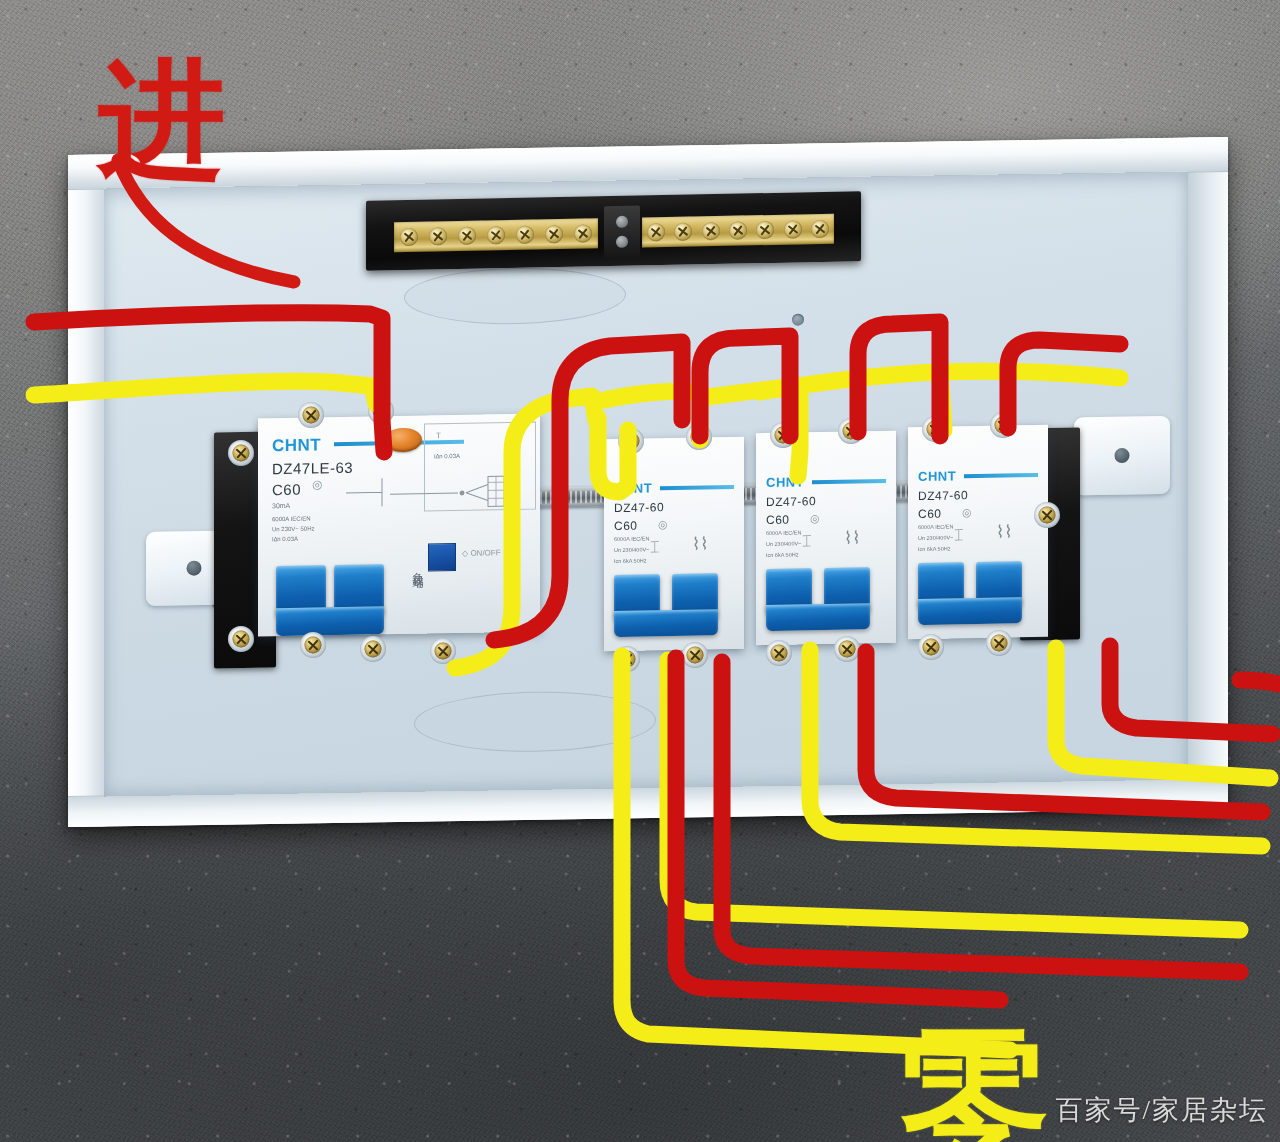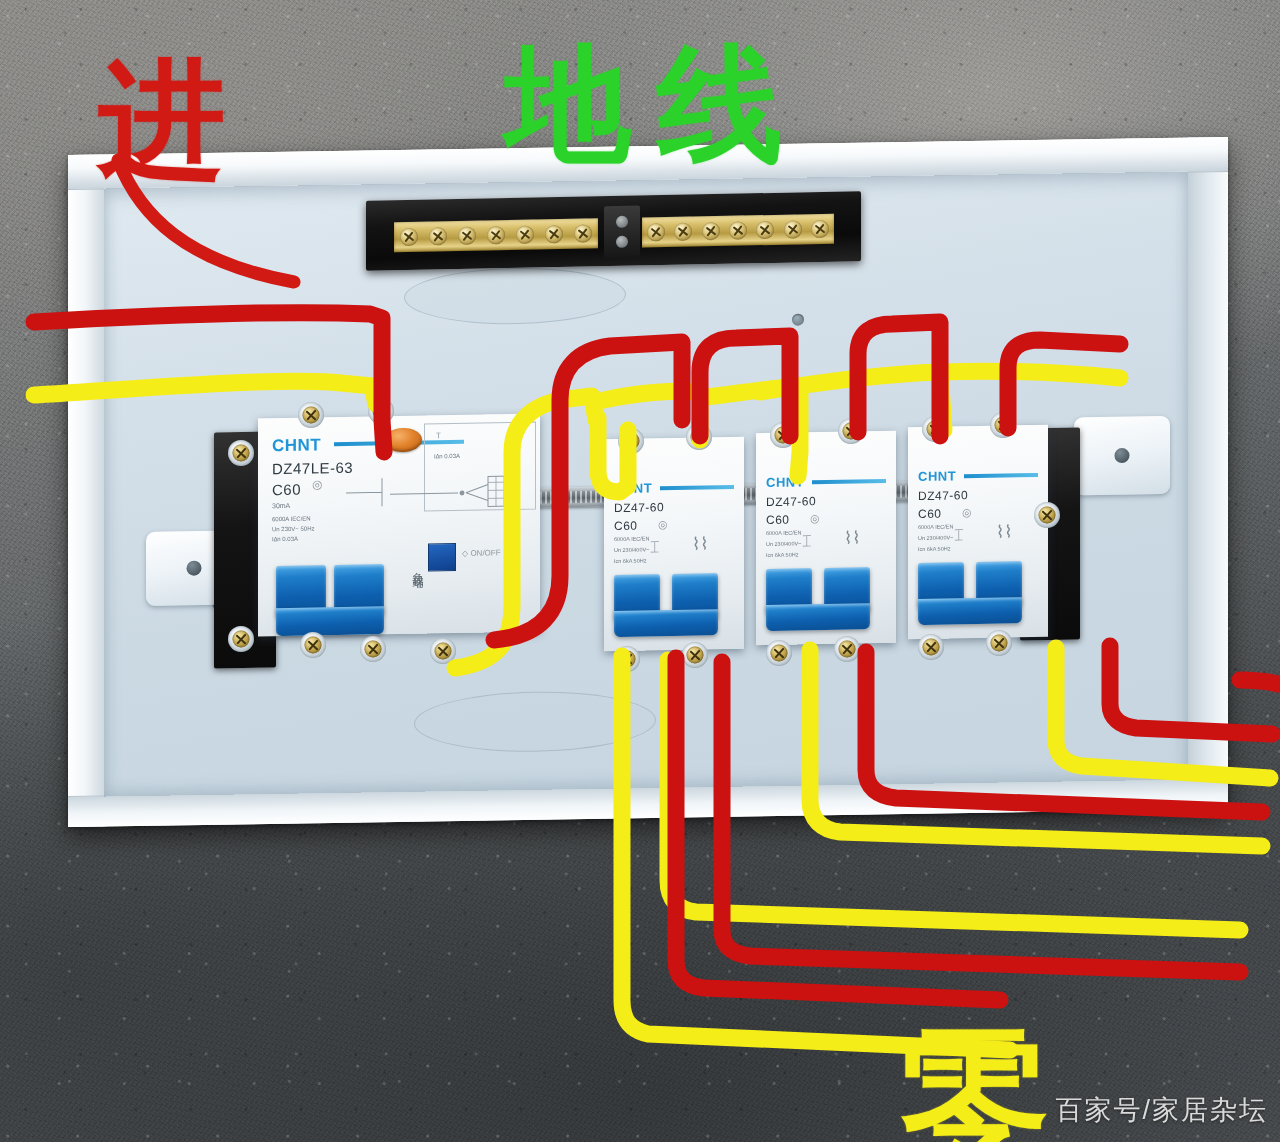--- a/index.html
+++ b/index.html
@@ -241,21 +241,21 @@
   }
   .hand.red{color:#d21a14;text-shadow:0 0 2px rgba(210,26,20,.5);}
   .hand.green{color:#2ad22a;text-shadow:0 0 2px rgba(42,210,42,.55);}
   .hand.yellow{color:#f5ed18;text-shadow:0 0 2px rgba(245,237,24,.5);}
 
   .watermark{
     position:absolute;right:12px;bottom:14px;
     color:rgba(255,255,255,.82);
     font-size:27px;letter-spacing:2px;
     text-shadow:0 1px 3px rgba(0,0,0,.55);
-    font-family:Liberation Sans, sans-serif;
+    font-family:Liberation Serif, serif;
   }
 </style>
 </head>
 <body>
 
 <div id="stage">
 
   <div class="concrete"></div>
   <div class="grain"></div>
   <div class="grain2"></div>
@@ -494,19 +494,18 @@
         <path d="M1240,680 C1258,680 1270,682 1278,684"></path>
       </g>
     </g>
   </svg>
 
   <div class="hand red" style="left:98px;top:56px;font-size:128px;">进</div>
   <svg class="overlay" viewBox="0 0 1280 1142">
     <path d="M118,160 C140,216 186,262 294,282" stroke="#d21a14" stroke-width="13" fill="none" stroke-linecap="round"></path>
   </svg>
 
-  <div class="hand green" style="left:505px;top:42px;font-size:126px;letter-spacing:26px;">地线</div>
 
   <div class="hand yellow" style="left:900px;top:1024px;font-size:150px;">零</div>
 
   <div class="watermark">百家号/家居杂坛</div>
 
 </div>
 
 </body></html>

